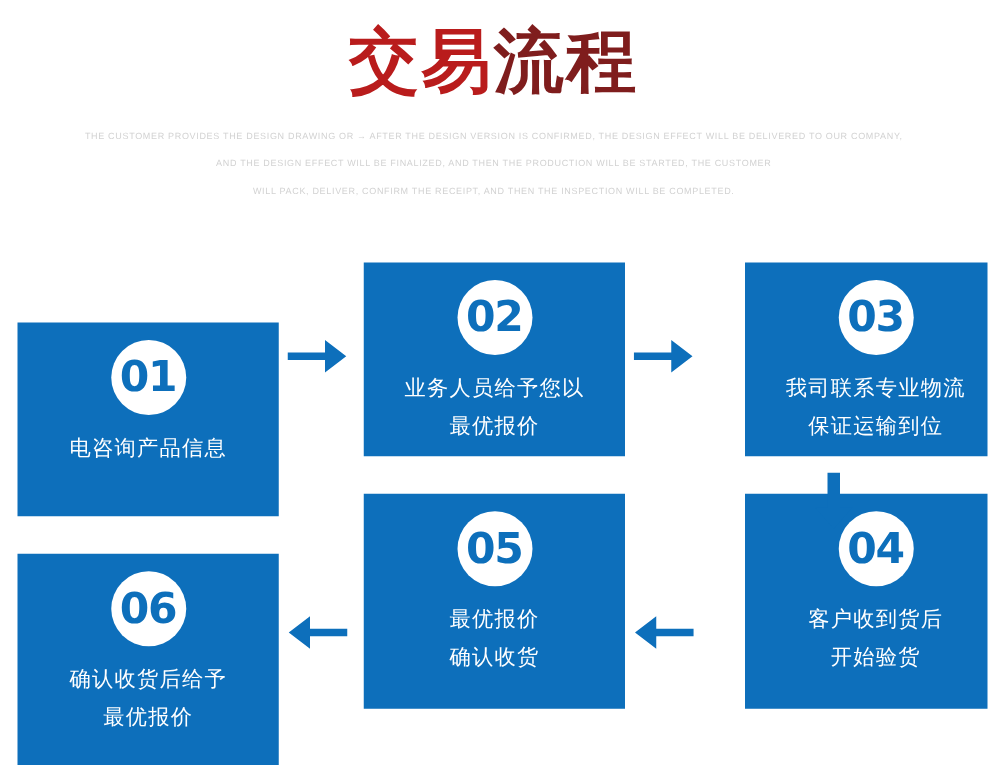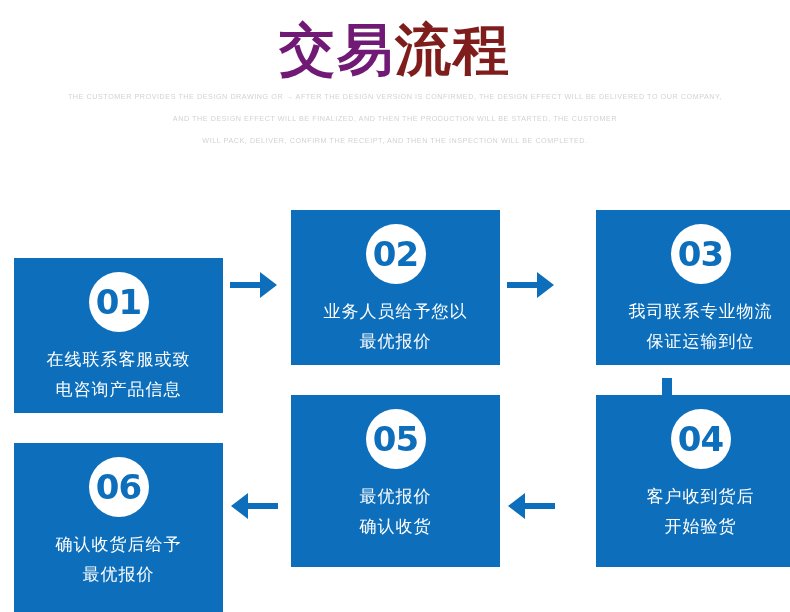--- a/index.html
+++ b/index.html
@@ -26,25 +26,25 @@
     padding-top: 18px;
   }
   .title {
     font-size: 56px;
     line-height: 64px;
     font-weight: bold;
     letter-spacing: 2px;
     margin: 0;
     font-family: "DejaVu Sans", "Liberation Sans", sans-serif;
   }
-  .title .t-blue { color: #701a75; }
+  .title .t-blue { color: #b91c1c; }
   .title .t-dark { color: #7f1d1d; }
 
   .subtitle {
-    margin-top: 4px;
+    margin-top: 16px;
     color: #d2d2d2;
     font-size: 7.2px;
     line-height: 22px;
     letter-spacing: 0.55px;
     font-family: "Liberation Sans", sans-serif;
     white-space: nowrap;
   }
   .subtitle .sline { display: block; }
 
   
@@ -129,21 +129,20 @@
     </div>
   </div>
 
   <div class="flow">
 
     <div class="row row-top">
 
       <div class="card c1">
         <div class="badge">01</div>
         <div class="card-text">
-          <span class="cline">在线联系客服或致</span>
           <span class="cline">电咨询产品信息</span>
         </div>
       </div>
 
       <div class="card c2">
         <div class="badge">02</div>
         <div class="card-text">
           <span class="cline">业务人员给予您以</span>
           <span class="cline">最优报价</span>
         </div>

